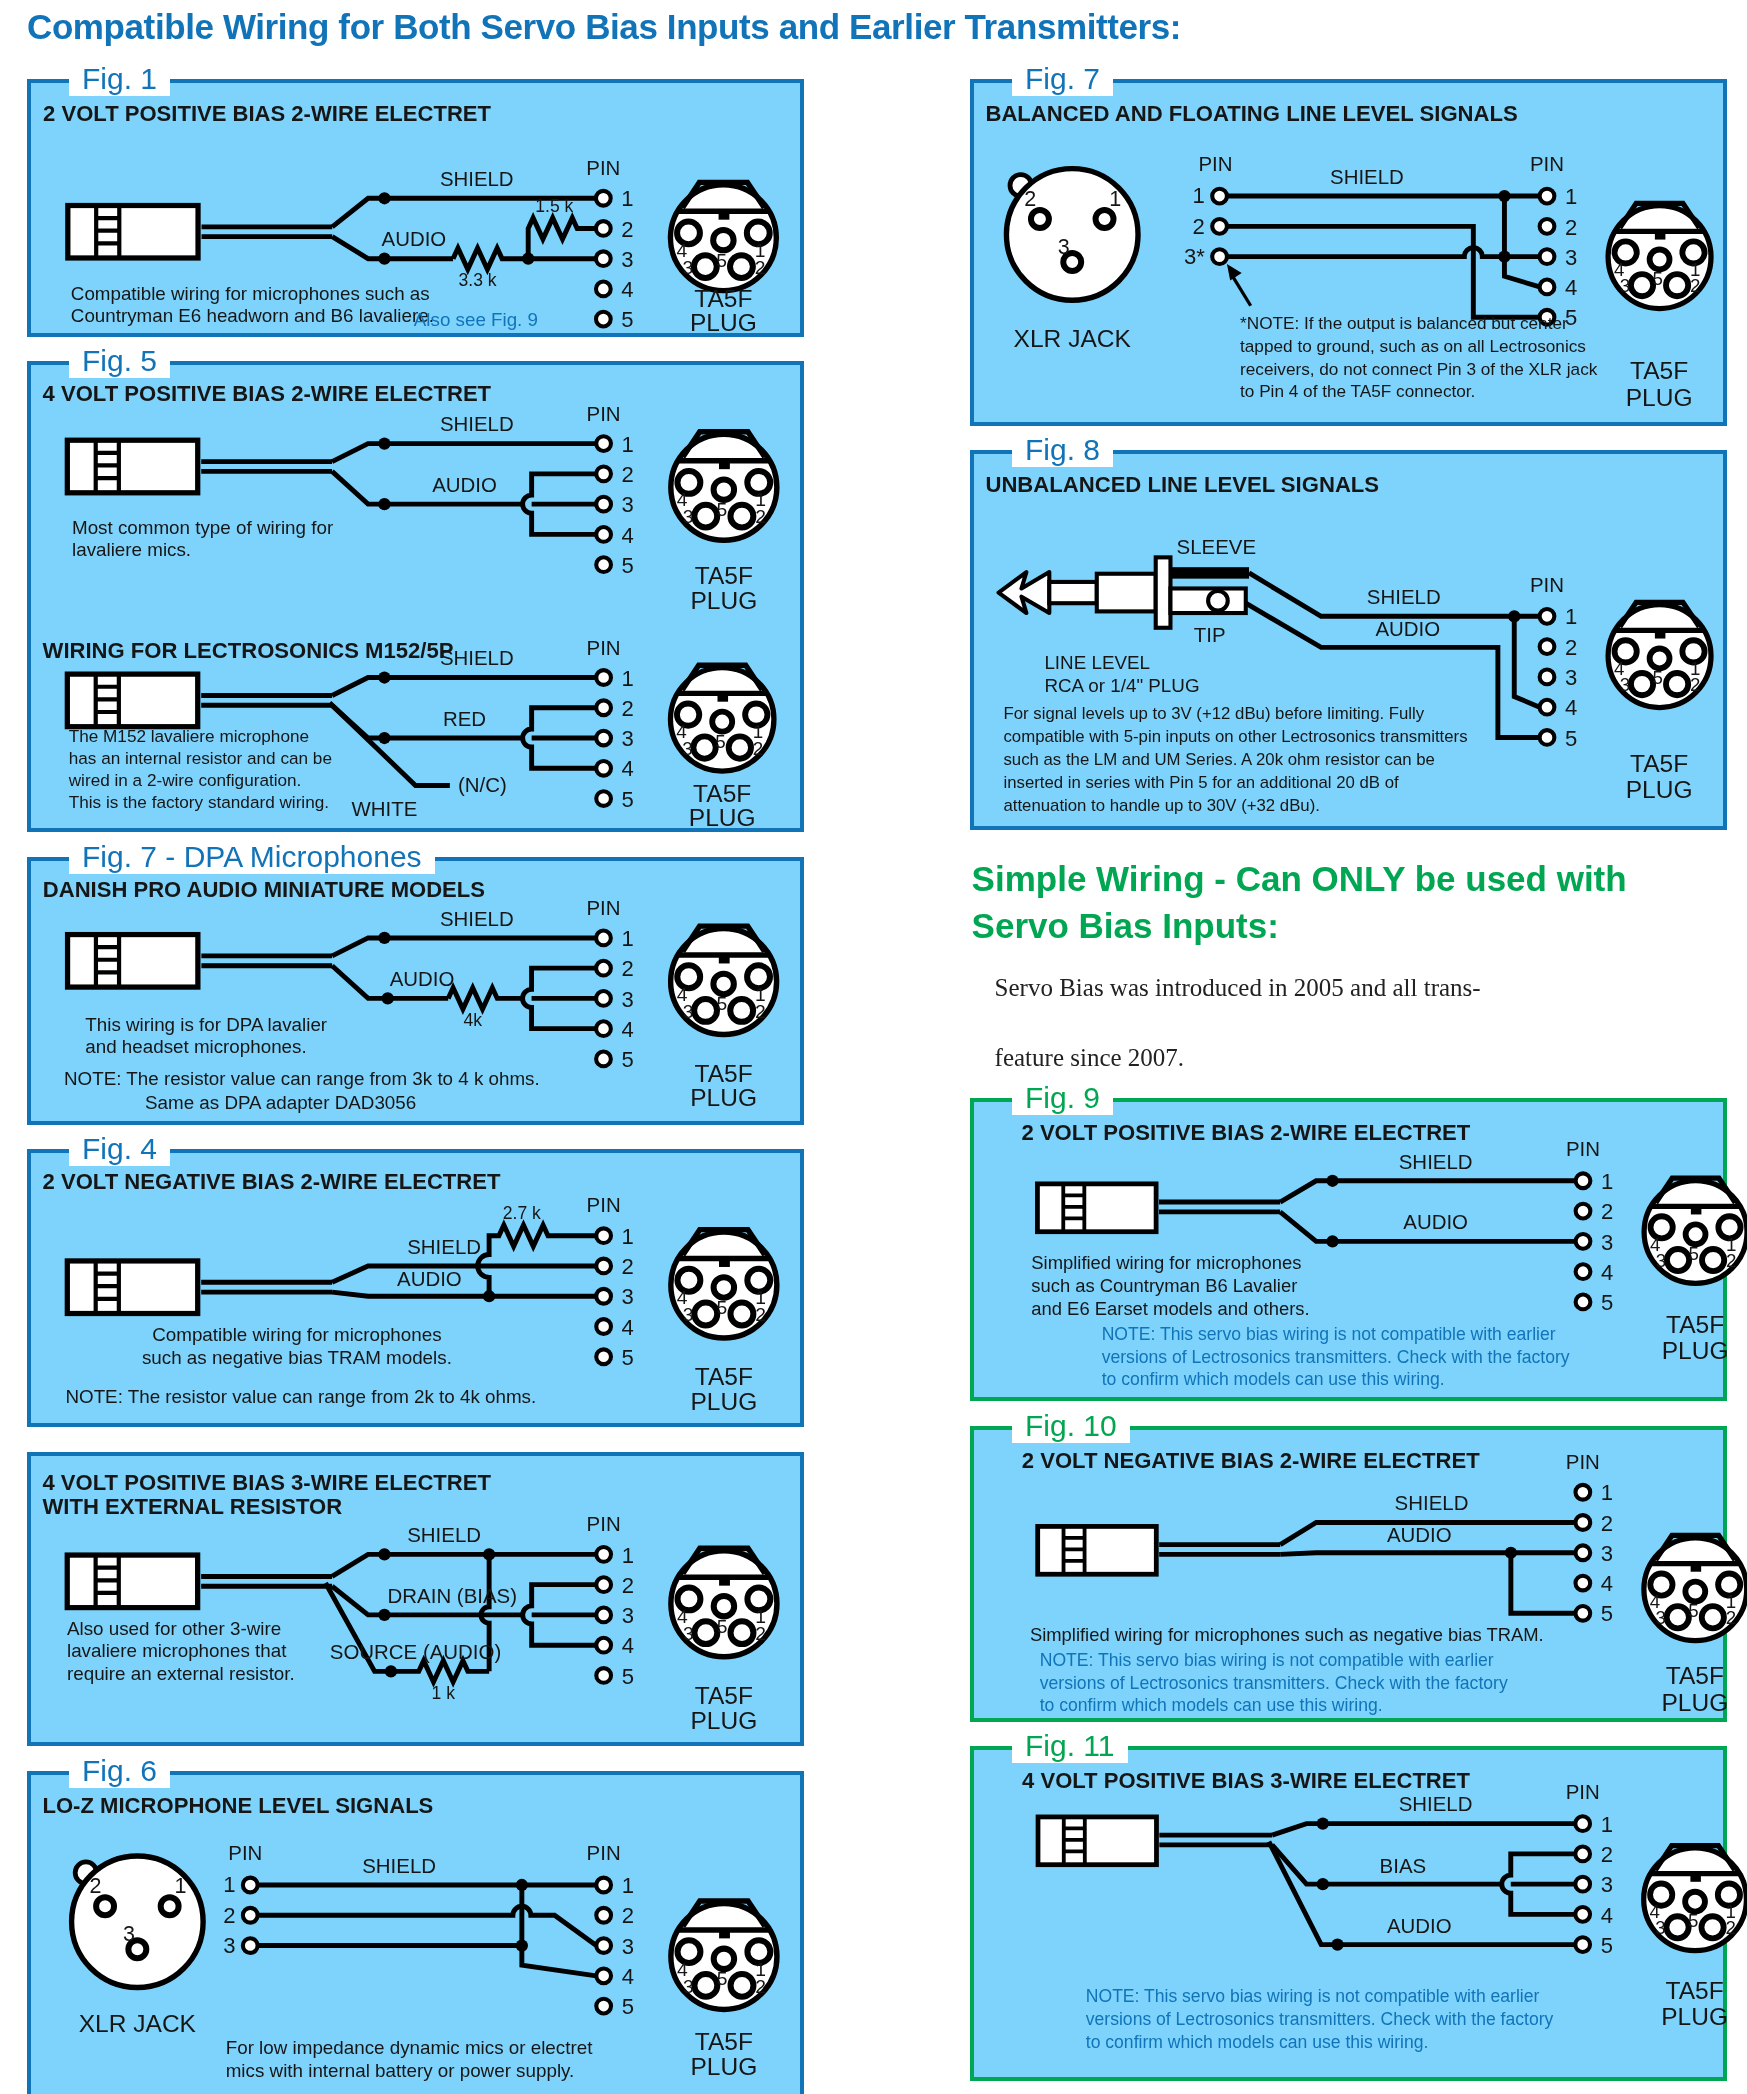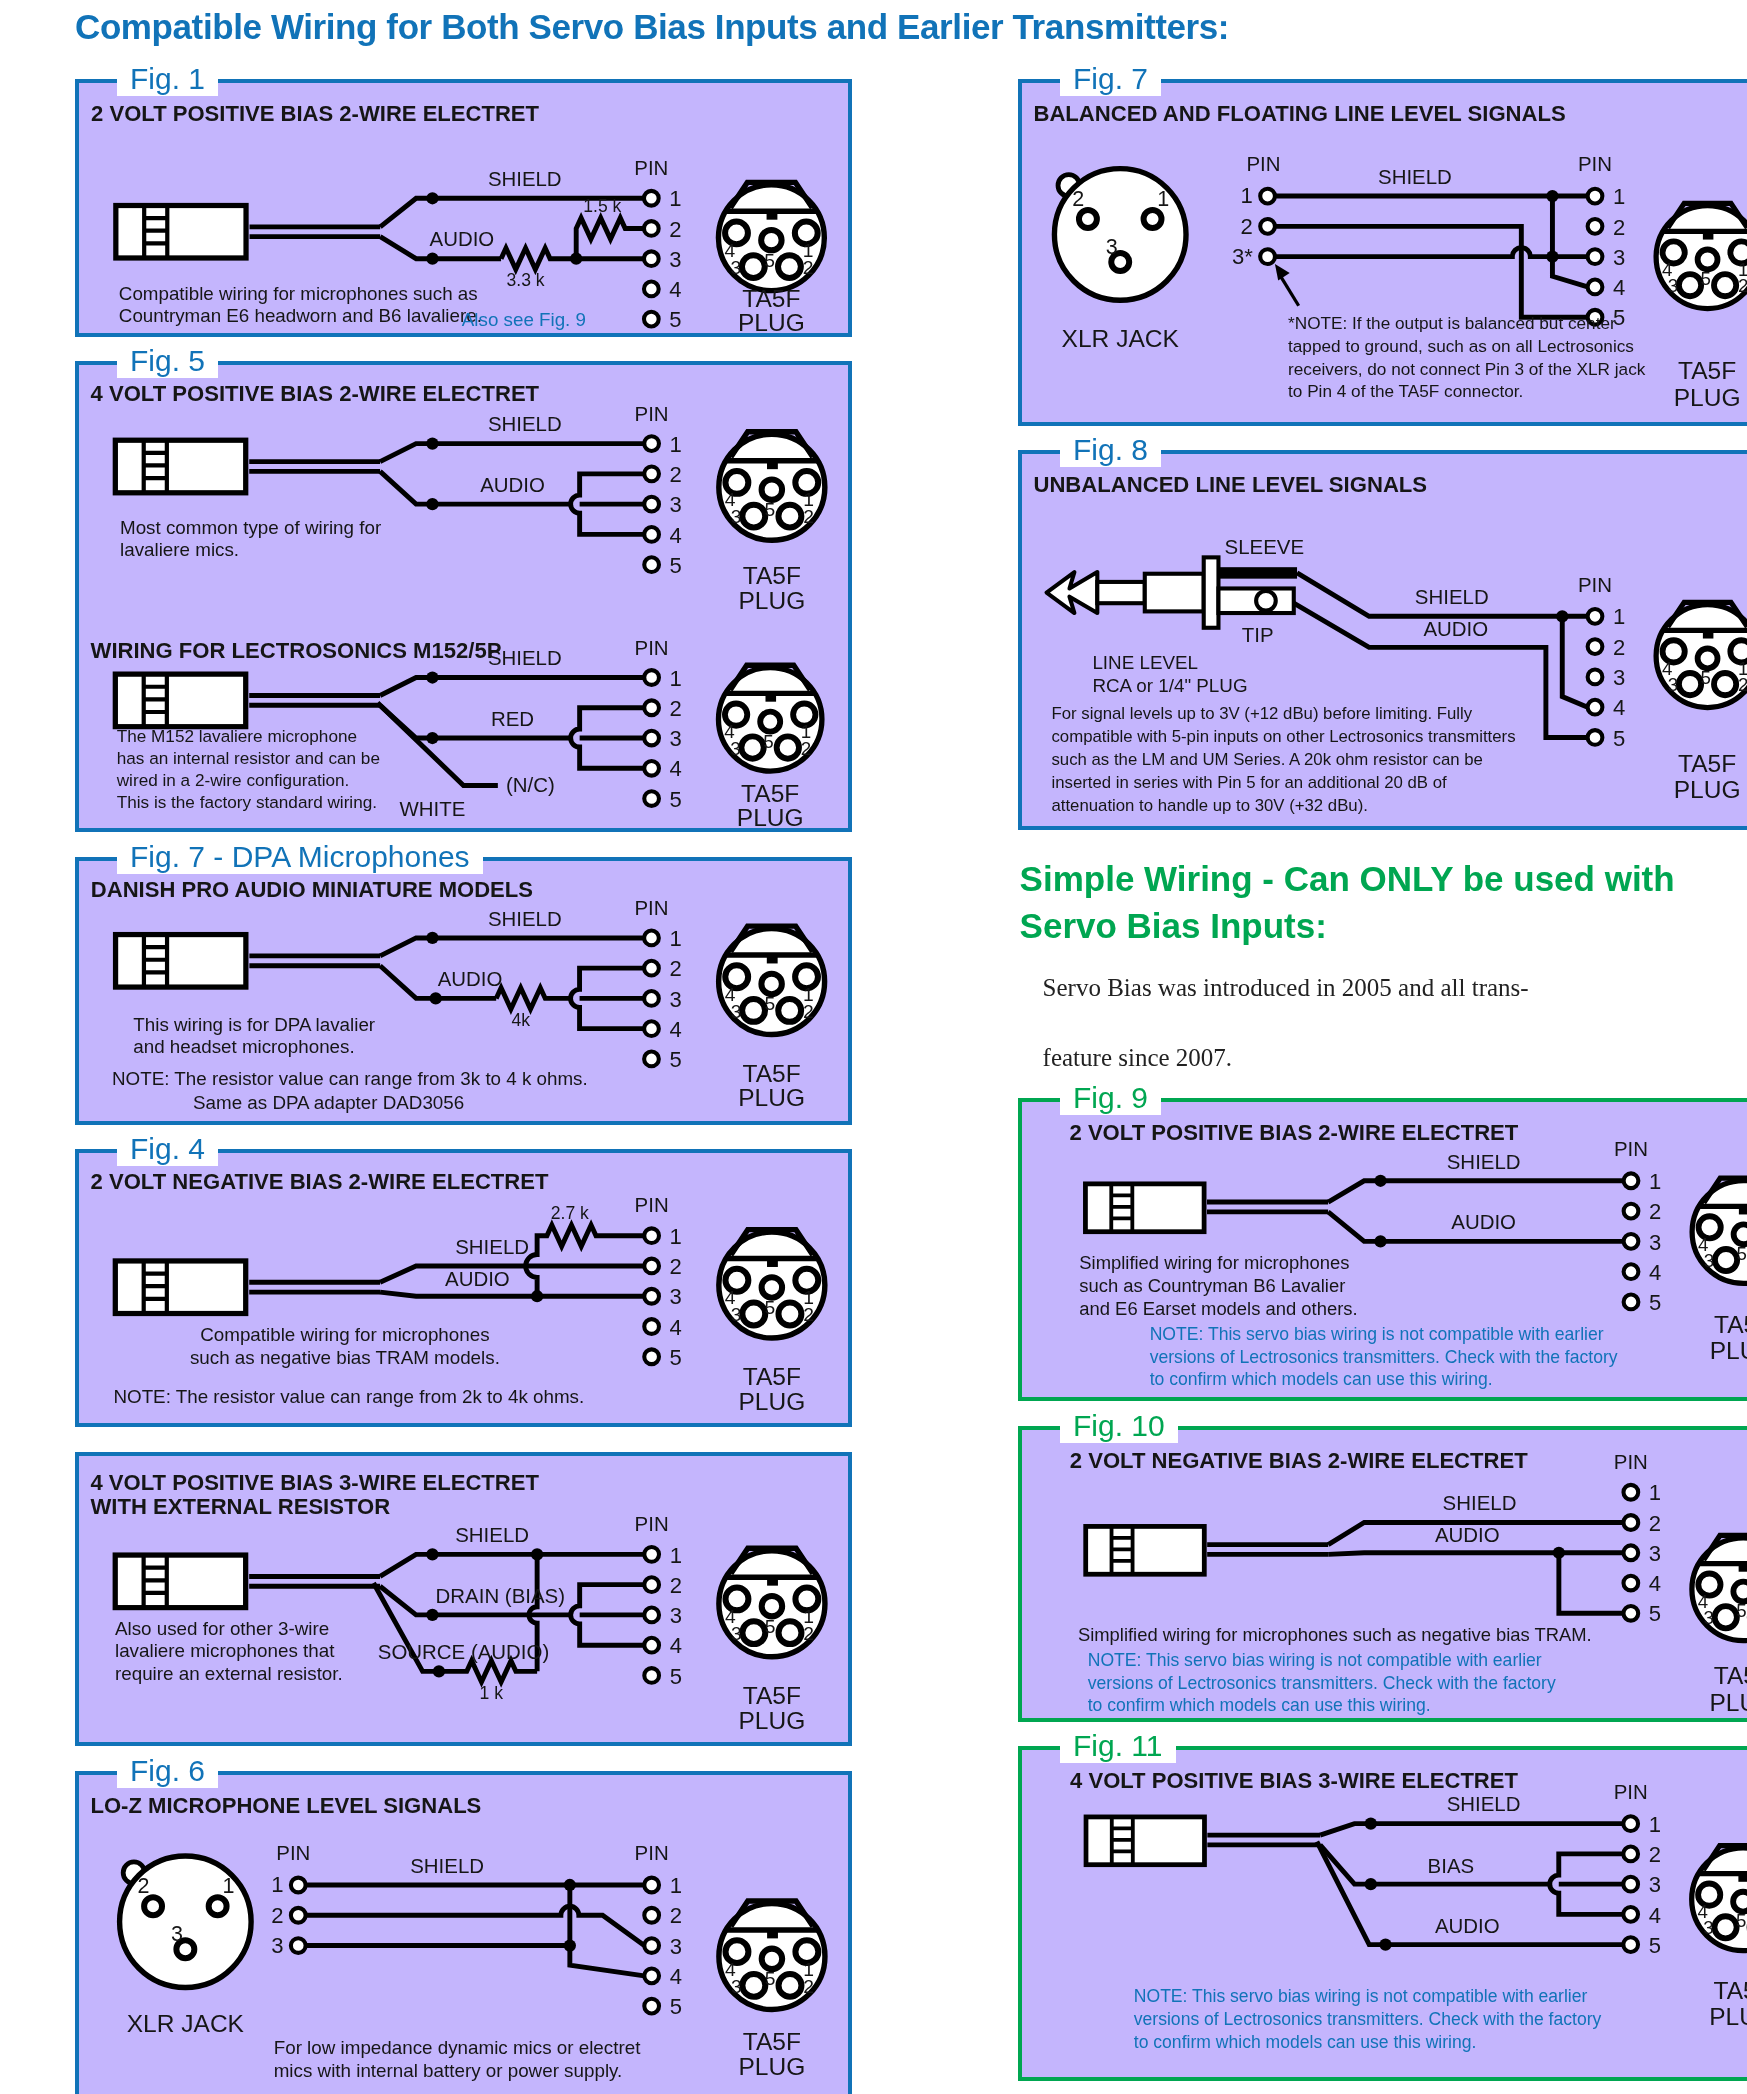--- a/index.html
+++ b/index.html
@@ -1,22 +1,22 @@
 <!DOCTYPE html>
 <html style="font-size:13px"><head>
 <meta charset="utf-8">
 <style>
   html,body{margin:0;padding:0;background:#fff;}
   body{width:1748px;height:2095px;overflow:hidden;font-family:"Liberation Sans",sans-serif;}
-  .page{position:relative;width:1400px;height:2095px;background:#fff;margin-left:48px;}
+  .page{position:relative;width:1400px;height:2095px;background:#fff;}
   .main-title{position:absolute;left:27px;top:6.5px;margin:0;font-size:35px;font-weight:bold;color:#1173b8;letter-spacing:-0.4px;}
   .col{position:absolute;top:79px;}
   .col-left{left:27px;width:777px;}
   .col-right{left:970px;width:757px;}
-  .fig{position:relative;box-sizing:border-box;border:4.1px solid #1173b8;padding-top:4.9px;margin-bottom:24.5px;background:#c4b5fd;}
+  .fig{position:relative;box-sizing:border-box;border:4.1px solid #1173b8;padding-top:4.9px;margin-bottom:24.5px;background:#7dd3fc;}
   .fig.green{border-color:#00a651;padding-left:36px;}
   .fig-head{position:absolute;top:-21px;left:38px;background:#fff;padding:0 13px;font-size:30px;color:#1173b8;white-space:nowrap;}
   .fig.green .fig-head{color:#00a651;}
   svg.d{display:block;}
   svg text{font-family:"Liberation Sans",sans-serif;fill:#161616;}
   .ftitle{font-size:27px;font-weight:bold;}
   .lbl{font-size:25px;}
   .pnum{font-size:27px;}
   .pin-h{font-size:25px;}
   .cap{font-size:30px;}

